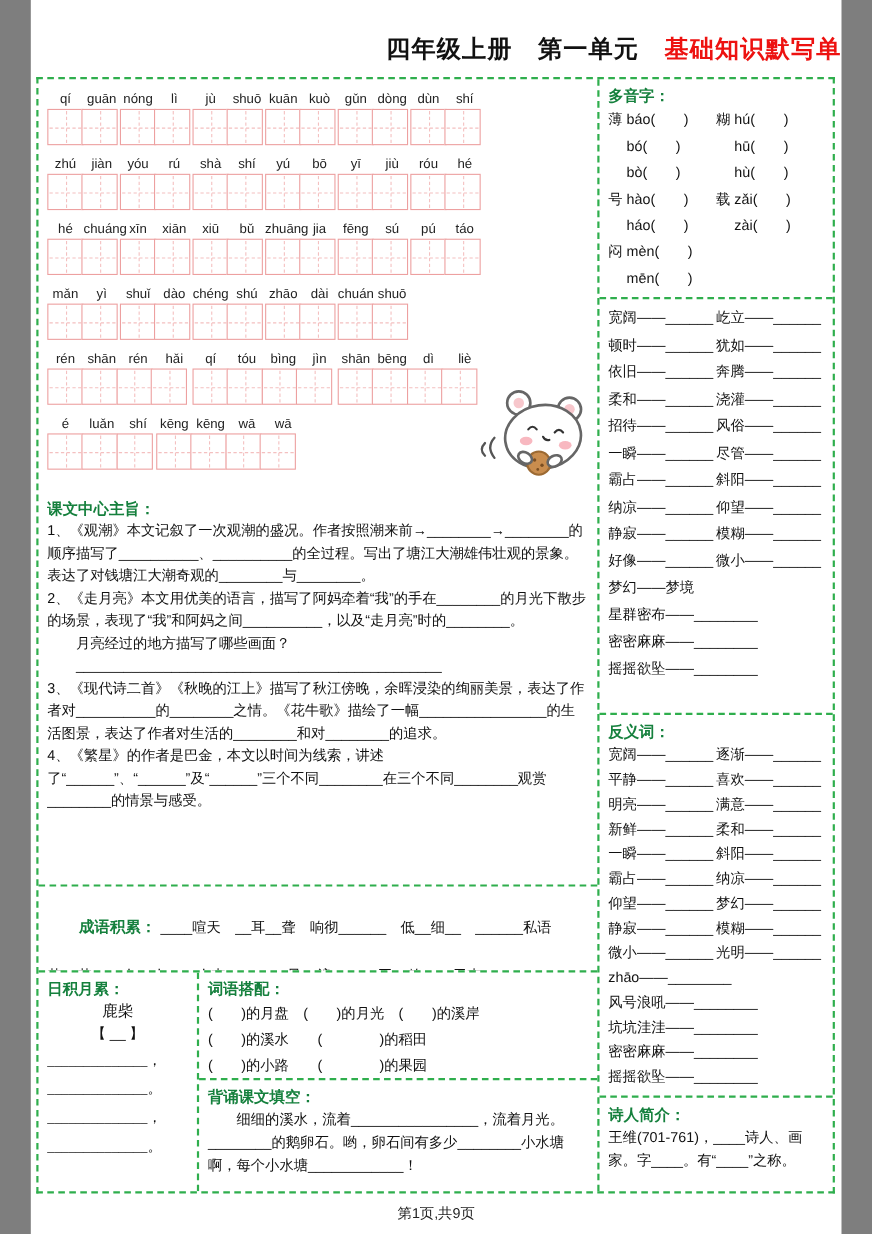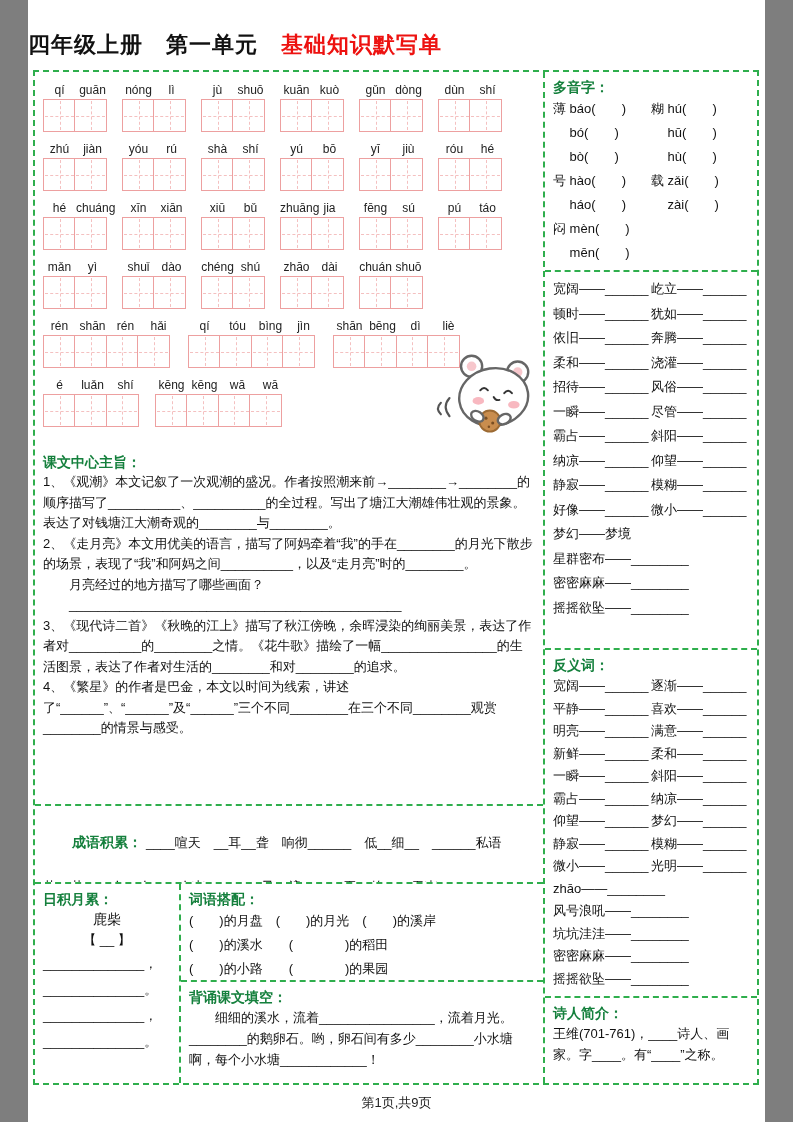--- a/index.html
+++ b/index.html
@@ -10,38 +10,38 @@
     font-family: "Liberation Sans", "DejaVu Sans", sans-serif;
     color: #111;
     overflow: hidden;
   }
   .strip { position: absolute; top: 0; bottom: 0; width: 28px; background: #7e7e7e; }
   .strip.left { left: 0; }
   .strip.right { right: 0; }
 
   .title {
     position: absolute; top: 30px; left: 28px; right: 28px;
-    text-align: left; font-size: 22px; font-weight: bold; letter-spacing: 1px;
+    text-align: right; font-size: 22px; font-weight: bold; letter-spacing: 1px;
   }
   .title .red { color: #ed1210; }
 
   .main {
     position: absolute; left: 33px; top: 70px; width: 726px; height: 1015px;
     border: 2px dashed #2fae4d; display: flex; background: #fff;
   }
   .leftcol { width: 508px; display: flex; flex-direction: column; }
   .sidebar { flex: 1; border-left: 2px dashed #2fae4d; display: flex; flex-direction: column; }
 
   .sec-title { color: #15803d; font-weight: bold; font-size: 14px; line-height: 20px; }
   .sec-title.inline { display: inline; margin-right: 4px; }
 
   
   .pinyin-area { position: relative; height: 376px; padding: 10px 4px 0 8px; }
   .py-rows { display: flex; flex-direction: column; gap: 9px; }
-  .py-row { display: flex; gap: 13px; }
+  .py-row { display: flex; }
   .py-group { display: flex; flex-direction: column; }
   .py-syl { display: flex; }
   .py-syl .py { width: 33px; text-align: center; font-size: 12px; color: #222; line-height: 17px; white-space: nowrap; }
   .py-boxes { display: flex; }
   .tbox { position: relative; width: 33px; height: 33px; border: 1.6px solid #eda0a0; background: #fff; display: inline-block; }
   .tbox:not(:first-child) { margin-left: -1.6px; }
   .tbox::before { content: ""; position: absolute; left: 1px; right: 1px; top: 50%; border-top: 1px dashed #f4c0c0; }
   .tbox::after  { content: ""; position: absolute; top: 1px; bottom: 1px; left: 50%; border-left: 1px dashed #f4c0c0; }
   .bear { position: absolute; right: 2px; bottom: 2px; width: 110px; height: 96px; }
 
@@ -51,21 +51,21 @@
 
   
   .idioms { border-top: 2px dashed #2fae4d; padding: 4px 8px; height: 78px; overflow: hidden; }
   .idiom-line { font-size: 13px; line-height: 22px; white-space: pre-wrap; }
 
   
   .bottom { border-top: 2px dashed #2fae4d; flex: 1; display: flex; overflow: hidden; }
   .daily { width: 146px; border-right: 2px dashed #2fae4d; padding: 5px 8px; }
   .poem-title { text-align: center; font-size: 14px; margin-top: 2px; }
   .poem-author { text-align: center; font-size: 13px; margin: 2px 0; }
-  .poem-line { font-size: 13px; line-height: 26px; white-space: pre; }
+  .poem-line { font-size: 13px; line-height: 26px; white-space: pre; font-family: Liberation Serif, serif; }
   .bottom-right { flex: 1; display: flex; flex-direction: column; }
   .colloc { padding: 5px 8px; border-bottom: 2px dashed #2fae4d; height: 98px; overflow: hidden; }
   .colloc-line { font-size: 13px; line-height: 24px; white-space: pre; }
   .recite { padding: 5px 8px; flex: 1; }
   .recite-text { font-size: 13px; line-height: 21px; white-space: pre-wrap; }
 
   
   .sb-sec { padding: 5px 8px; border-bottom: 2px dashed #2fae4d; overflow: hidden; }
   .sb-sec.poet { border-bottom: none; flex: 1; }
   .sb-sec.polyphone { height: 200px; }

